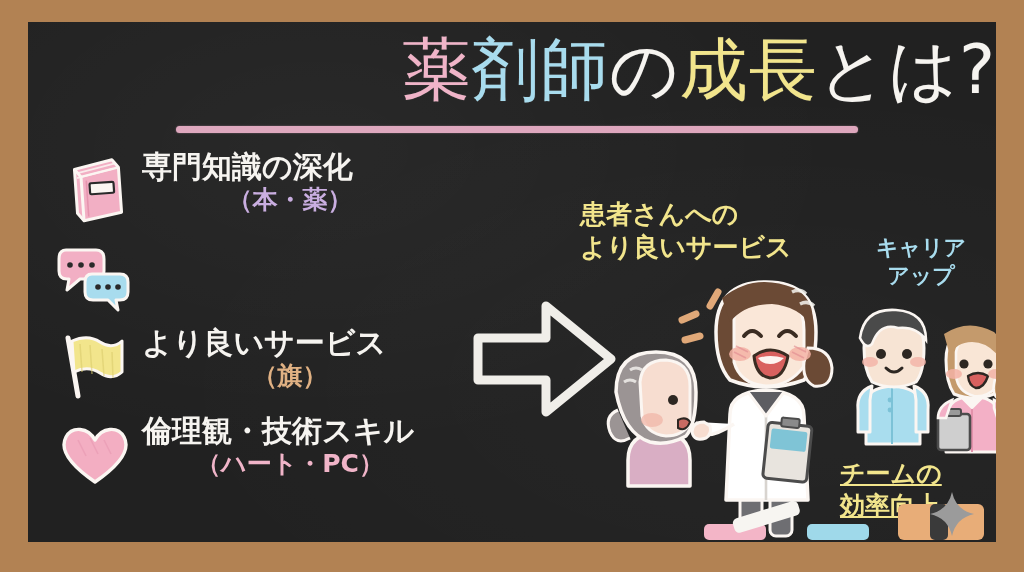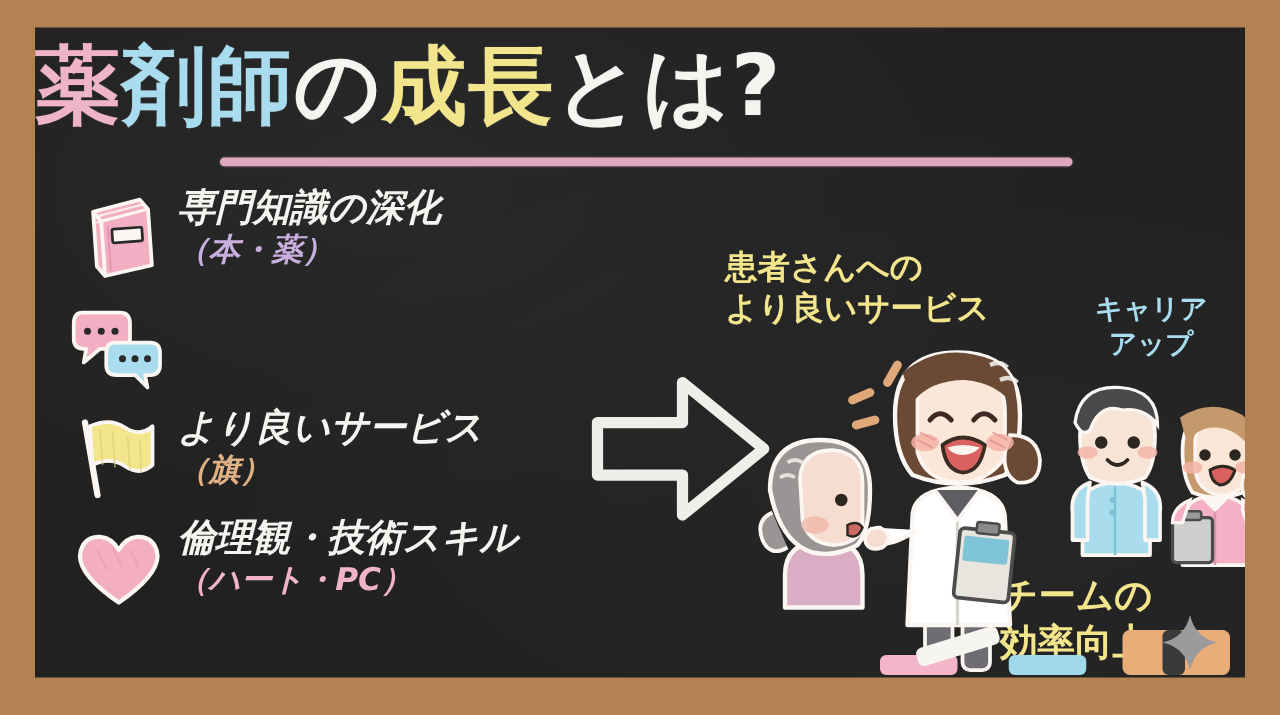--- a/index.html
+++ b/index.html
@@ -18,23 +18,23 @@
     position:absolute;left:28px;top:22px;right:28px;bottom:30px;
     background:#212121;
     background-image:
       radial-gradient(ellipse at 30% 25%, rgba(255,255,255,.035), rgba(255,255,255,0) 55%),
       radial-gradient(ellipse at 78% 70%, rgba(255,255,255,.025), rgba(255,255,255,0) 60%);
     overflow:hidden;
   }
   
   #title{
     position:absolute;left:0;right:0;top:12px;
-    text-align:left;
+    text-align:right;
     font-size:68px;line-height:1.05;
-    font-weight:700;
+    font-weight:400;
     letter-spacing:1px;
     white-space:nowrap;
     text-shadow:0 0 1px rgba(255,255,255,.25);
   }
   #title span{display:inline-block;}
   .c-pink{color:#f0b4c8;}
   .c-blue{color:#a8dcee;}
   .c-white{color:#f6f4f0;}
   .c-yellow{color:#f2e58c;}
   .c-lav{color:#c9aee0;}
@@ -47,38 +47,38 @@
   }
   
   #list{
     position:absolute;left:14px;top:128px;width:420px;
   }
   .row{position:relative;height:88px;}
   .row .ico{
     position:absolute;left:14px;top:6px;width:78px;height:70px;
   }
   .row .txt{
-    position:absolute;left:100px;top:0;width:318px;text-align:left;font-style:italic;
+    position:absolute;left:100px;top:0;width:318px;text-align:left;
   }
   .main-l{
     font-size:30px;line-height:34px;font-weight:700;color:#f6f4f0;
     white-space:nowrap;
   }
   .sub-l{
     font-size:25px;line-height:31px;font-weight:700;
-    white-space:nowrap;
+    text-align:center;white-space:nowrap;
     padding-right:22px;
   }
   
   #arrow{position:absolute;left:444px;top:276px;width:145px;height:122px;}
   
   .rlabel{position:absolute;font-weight:700;white-space:nowrap;line-height:1.26;}
   #lbl-service{left:552px;top:176px;font-size:26px;color:#f2e58c;}
   #lbl-career{left:848px;top:212px;font-size:22px;color:#a8dcee;text-align:center;}
-  #lbl-team{left:772px;top:436px;font-size:30px;color:#f2e58c;}
+  #lbl-team{left:812px;top:436px;font-size:25px;color:#f2e58c;text-decoration:underline;}
   
   #ill-main{position:absolute;left:566px;top:252px;width:256px;height:272px;}
   #ill-team{position:absolute;left:822px;top:282px;width:172px;height:156px;}
   #sparks{position:absolute;left:640px;top:262px;width:80px;height:74px;}
   
   #tray{position:absolute;left:0;right:0;bottom:0;height:46px;}
   .chalk{position:absolute;border-radius:5px;}
   #chalk-pink{left:676px;bottom:2px;width:62px;height:16px;background:#f3b5c7;}
   #chalk-white{left:708px;bottom:8px;width:68px;height:15px;background:#f7f5f1;
                transform:rotate(-17deg);transform-origin:left bottom;}

